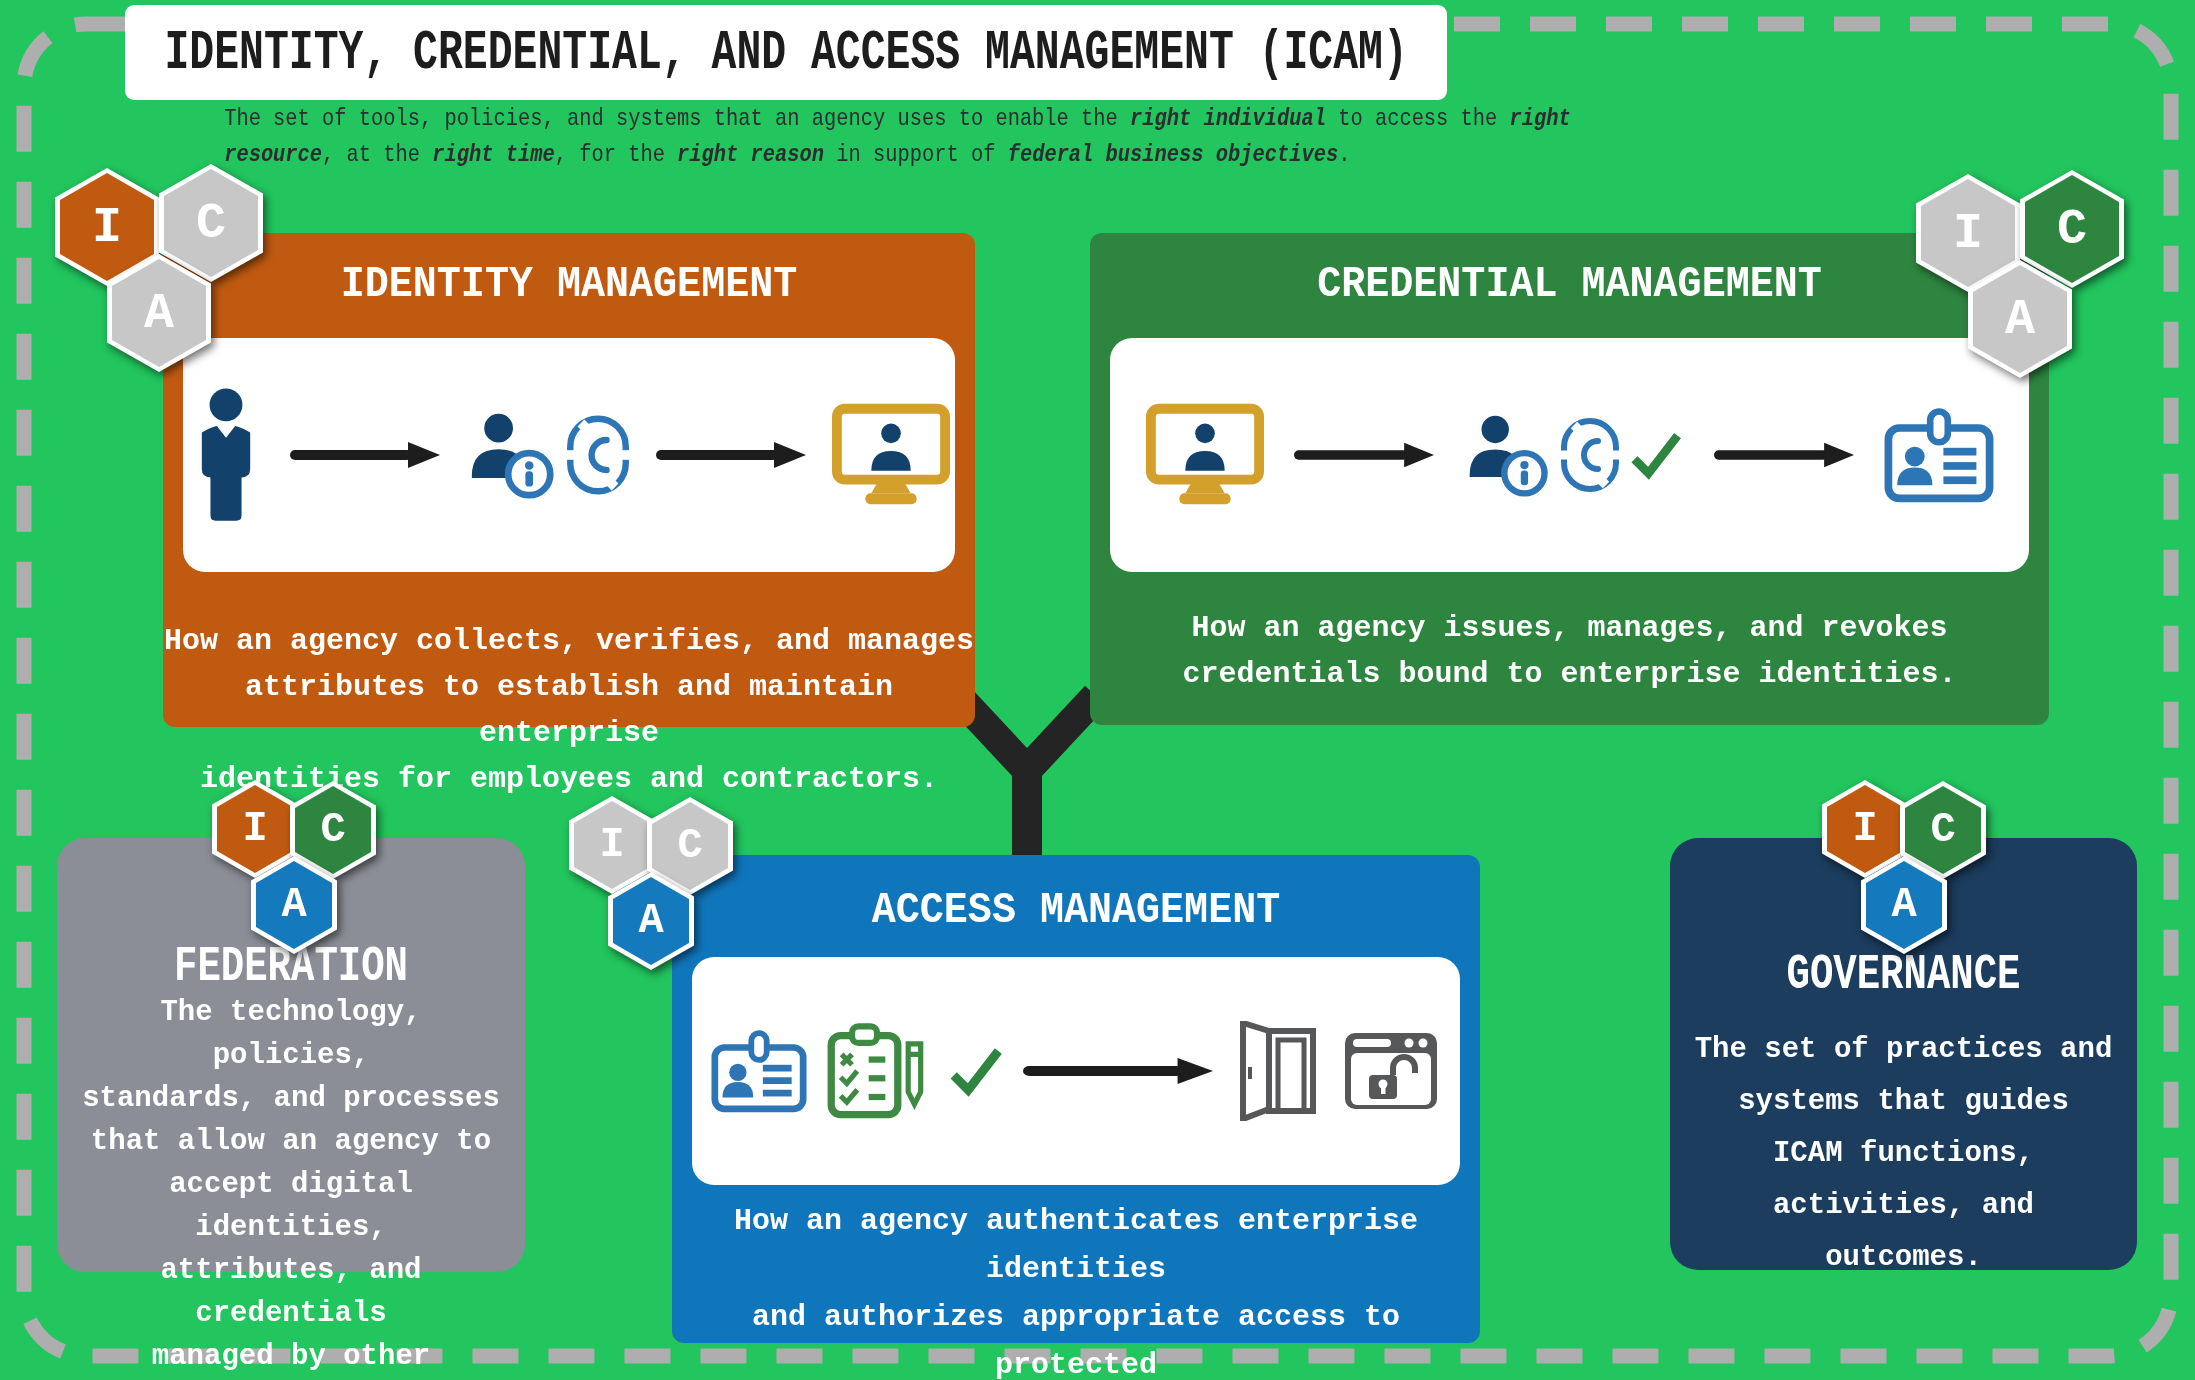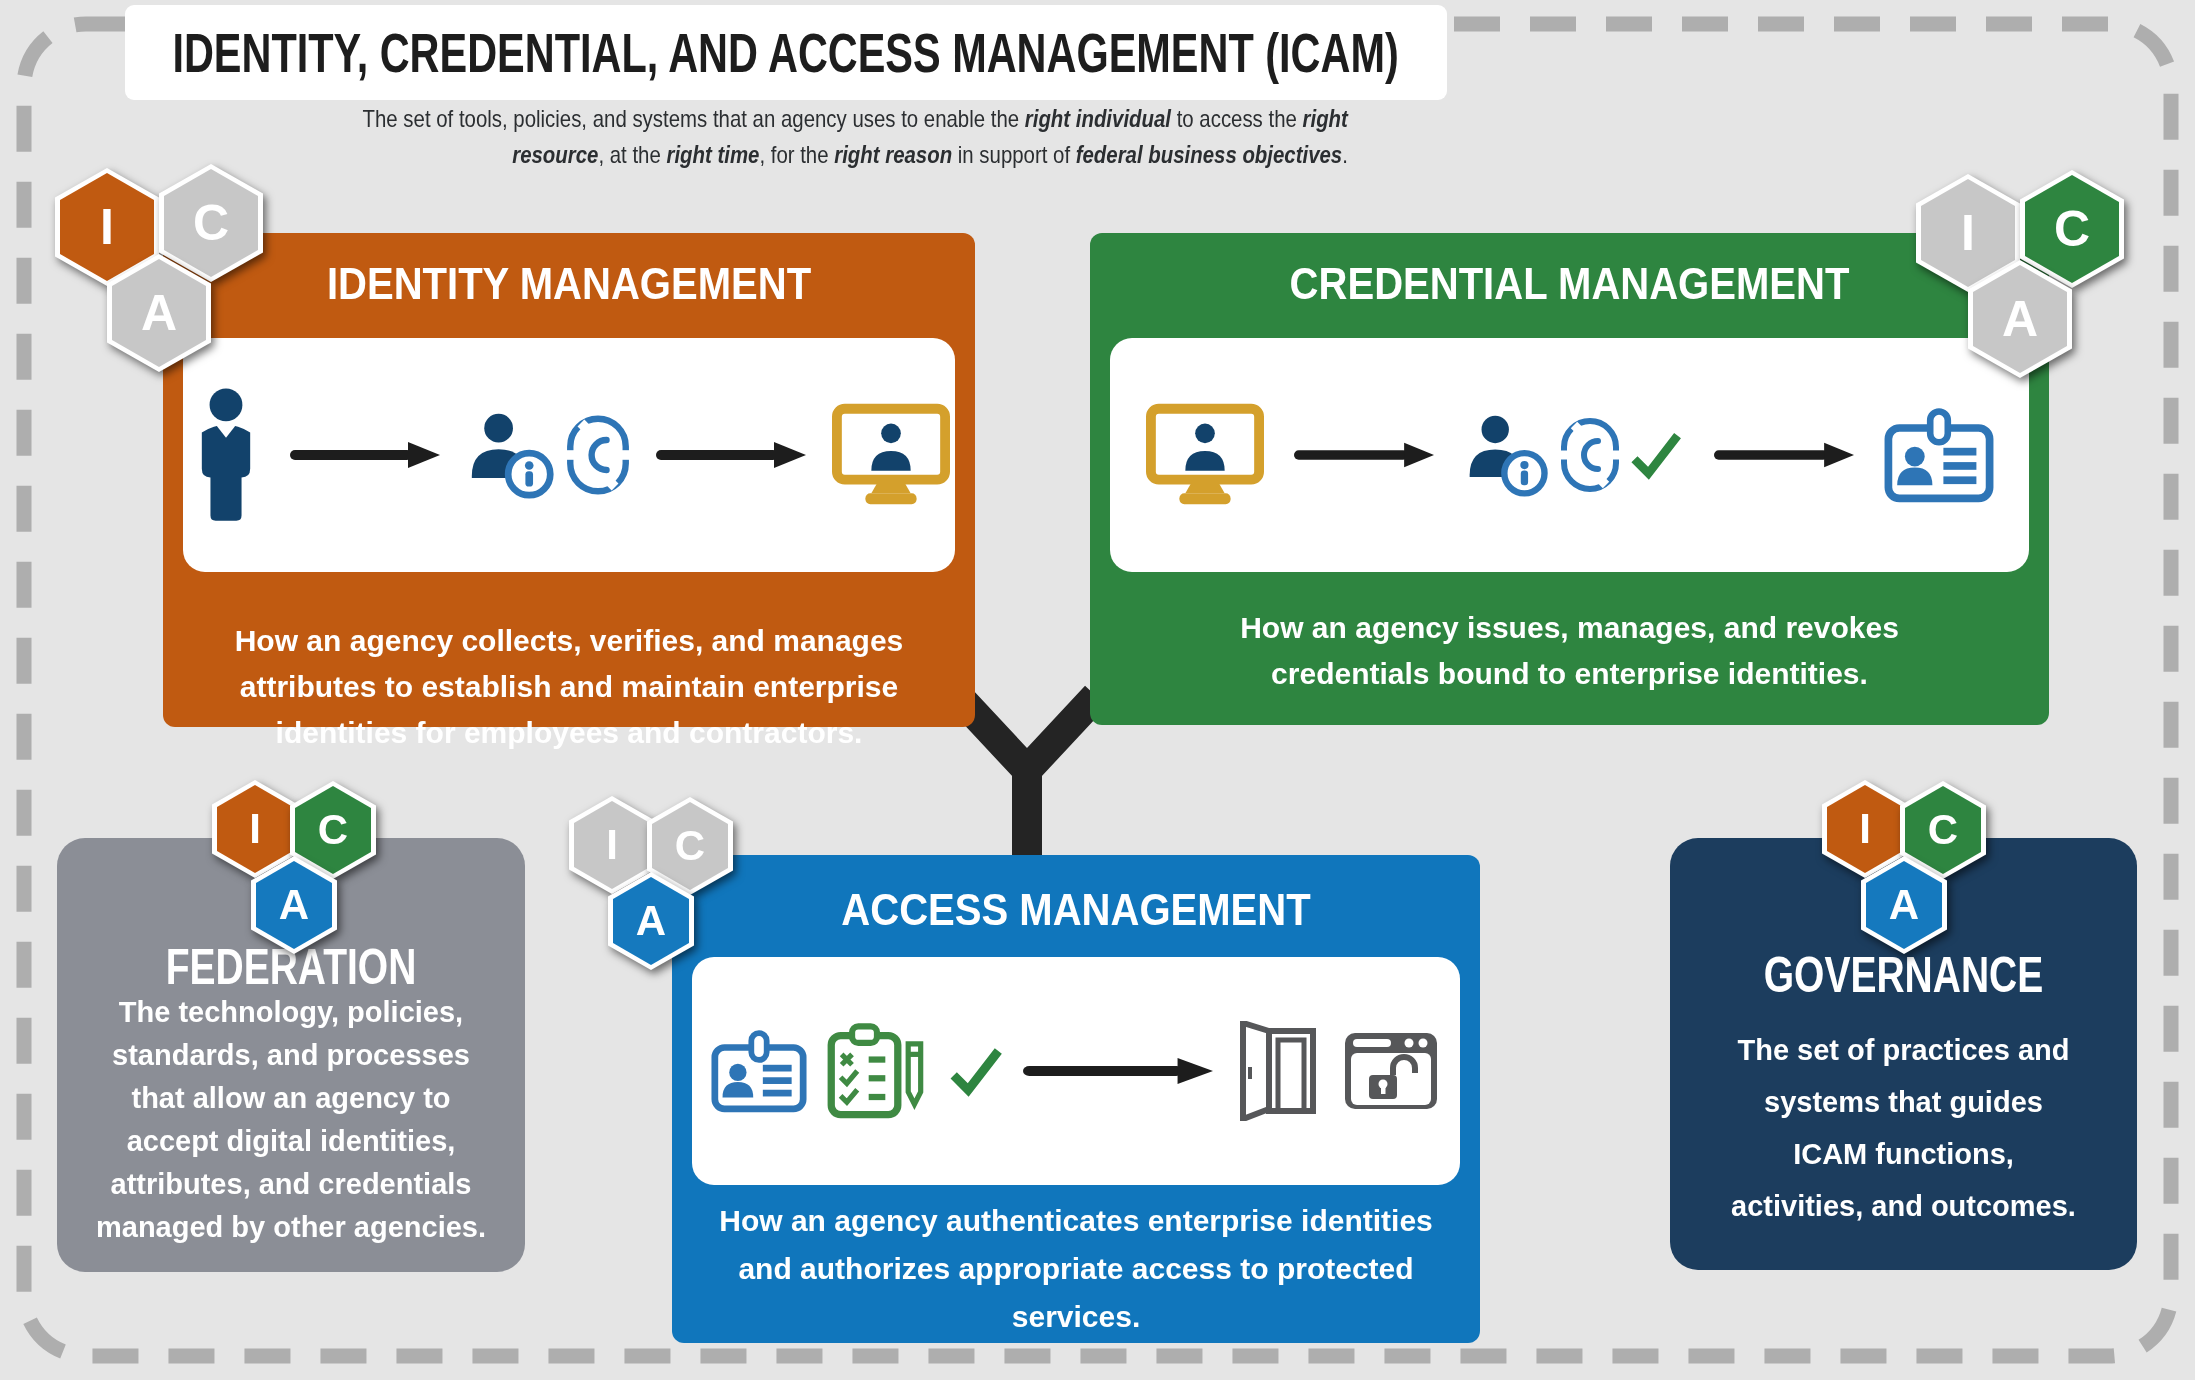--- a/index.html
+++ b/index.html
@@ -1,17 +1,17 @@
 <!DOCTYPE html>
 <html><head>
 <meta charset="utf-8">
 <style>
   html,body{margin:0;padding:0;background:#000;}
-  #stage{position:relative;width:2195px;height:1380px;background:#e5e5e5;overflow:hidden;
-         font-family:Liberation Sans, sans-serif;}
+  #stage{position:relative;width:2195px;height:1380px;background:#22c55e;overflow:hidden;
+         font-family:Liberation Mono, monospace;}
   svg{display:block;}
 
   
   #border-svg{position:absolute;left:0;top:0;z-index:0;}
 
   
   #y-svg{position:absolute;left:0;top:0;z-index:1;}
 
   
   #title-banner{position:absolute;left:125px;top:5px;width:1322px;height:95px;background:#ffffff;

